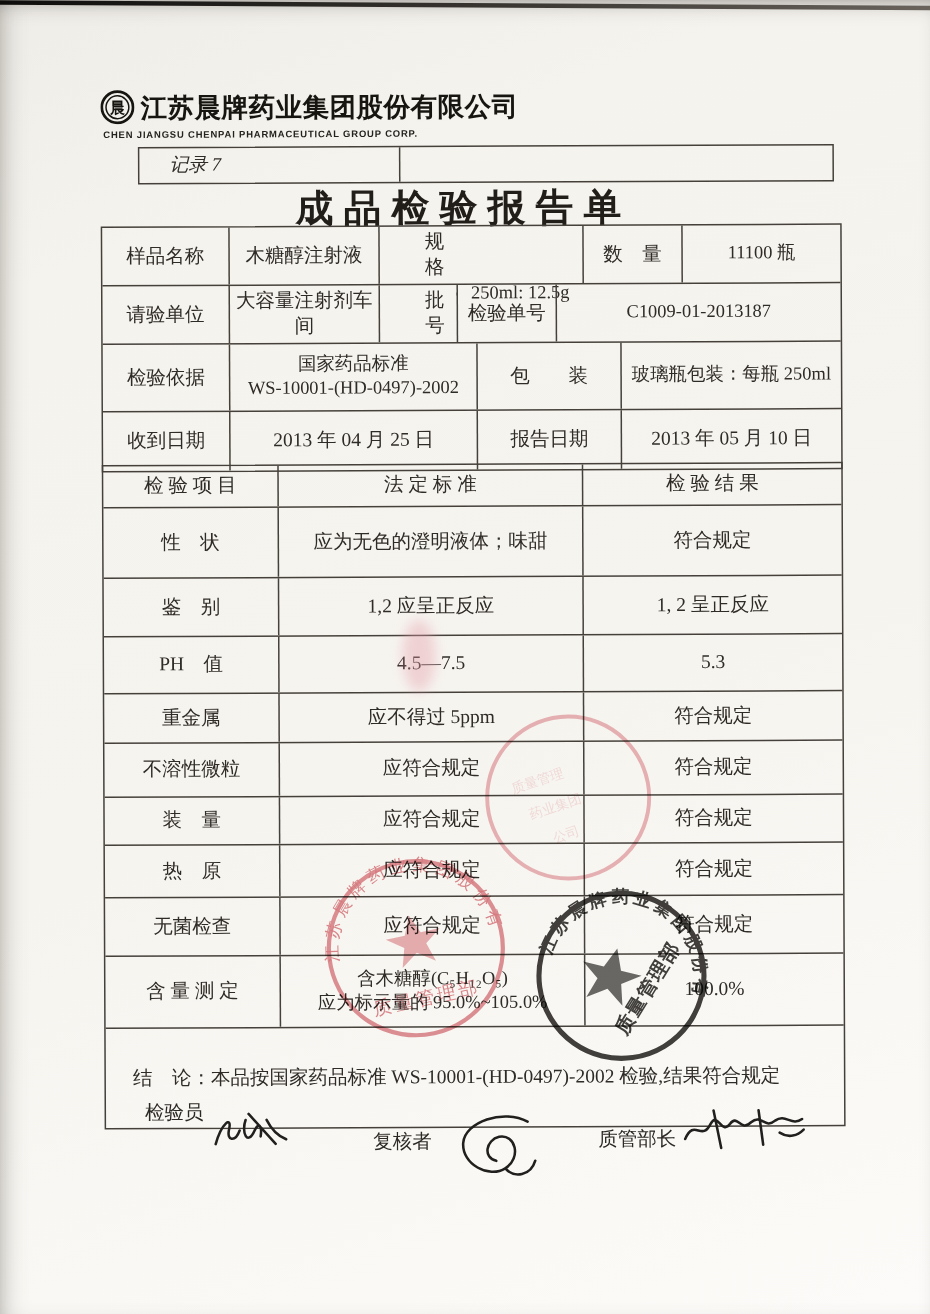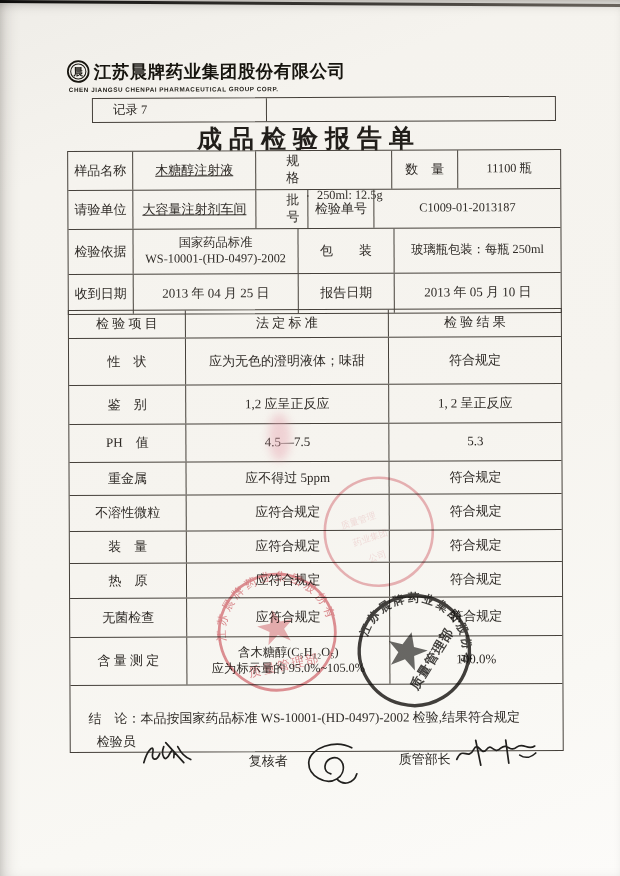--- a/index.html
+++ b/index.html
@@ -35,39 +35,39 @@
   .en-name{font-family:"Liberation Sans","DejaVu Sans",sans-serif;font-size:6.3px;font-weight:bold;letter-spacing:.55px;color:#24221c;margin:-1px 0 0 2px;white-space:nowrap;}
 
   
   .code-row{
     position:absolute;left:93px;top:97px;width:462px;height:23px;
     display:flex;border:1px solid var(--bd);font-size:12.5px;
   }
   .code-cell{display:flex;align-items:center;justify-content:center;border-left:1px solid var(--bd);box-sizing:border-box;}
   .code-cell:first-child{border-left:none;justify-content:flex-start;padding-left:20px;}
   .code-c1{width:197px;}
-  .code-c2{width:173px;}
+  .code-c2{width:173px;font-style:italic;}
   .code-c3{flex:1;}
 
   .doc-title{
     position:absolute;left:0;top:122px;width:620px;text-align:center;
     font-size:25px;font-weight:bold;letter-spacing:7px;color:#211e1a;
   }
 
   
   .tbl{position:absolute;left:68px;width:492px;border:1px solid var(--bd);box-sizing:content-box;background:transparent;}
   .info-tbl{top:150px;}
   .row{display:flex;border-top:1px solid var(--bd);}
   .row:first-child{border-top:none;}
   .c{display:flex;align-items:center;justify-content:center;text-align:center;
      border-left:1px solid var(--bd);box-sizing:border-box;
      font-size:13px;line-height:1.3;white-space:pre-line;padding:1px 2px;}
   .c:first-child{border-left:none;}
   .r-38{height:38px;} .r-44{height:44px;} .r-39{height:39px;}
-  .w64{width:64px;} .w123{width:123px;text-decoration:underline;} .w52{width:52px;padding-left:24px;} .w84{width:84px;margin-top:44px;} .w66{width:66px;} .wfill{flex:1;}
+  .w64{width:84px;} .w123{width:100px;} .w52{width:52px;padding-left:24px;} .w84{width:84px;margin-top:44px;} .w66{width:66px;} .wfill{flex:1;}
   .w165{width:165px;} .w96{width:96px;}
   .small{font-size:12.3px;}
 
   .res-tbl{top:309px;}
   .hrow{height:27px;}
   .w116{width:116px;} .w203{width:203px;}
   .rh-46{height:46px;} .rh-38{height:38px;} .rh-37{height:37px;} .rh-32{height:32px;}
   .rh-35{height:35px;} .rh-31{height:31px;} .rh-34{height:34px;} .rh-47{height:47px;}
   .concl{height:66px;align-items:center;}
   .concl .c{justify-content:flex-start;text-align:left;padding-left:18px;font-size:13px;}

